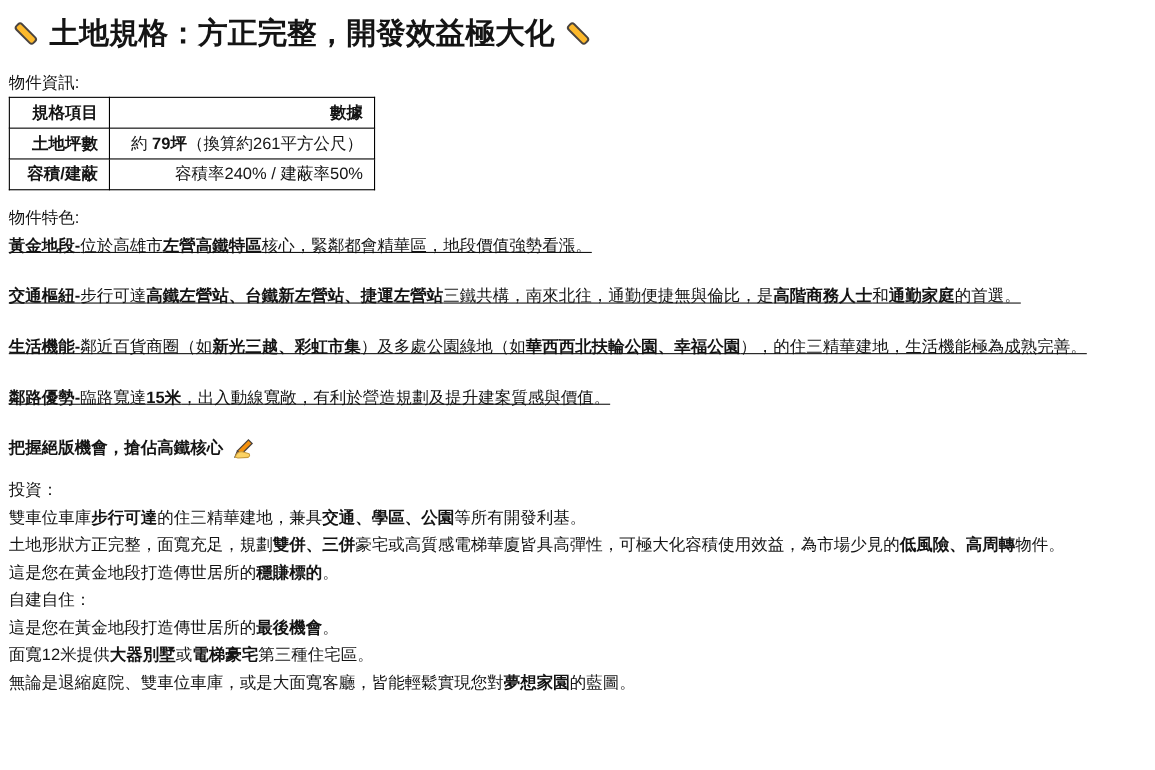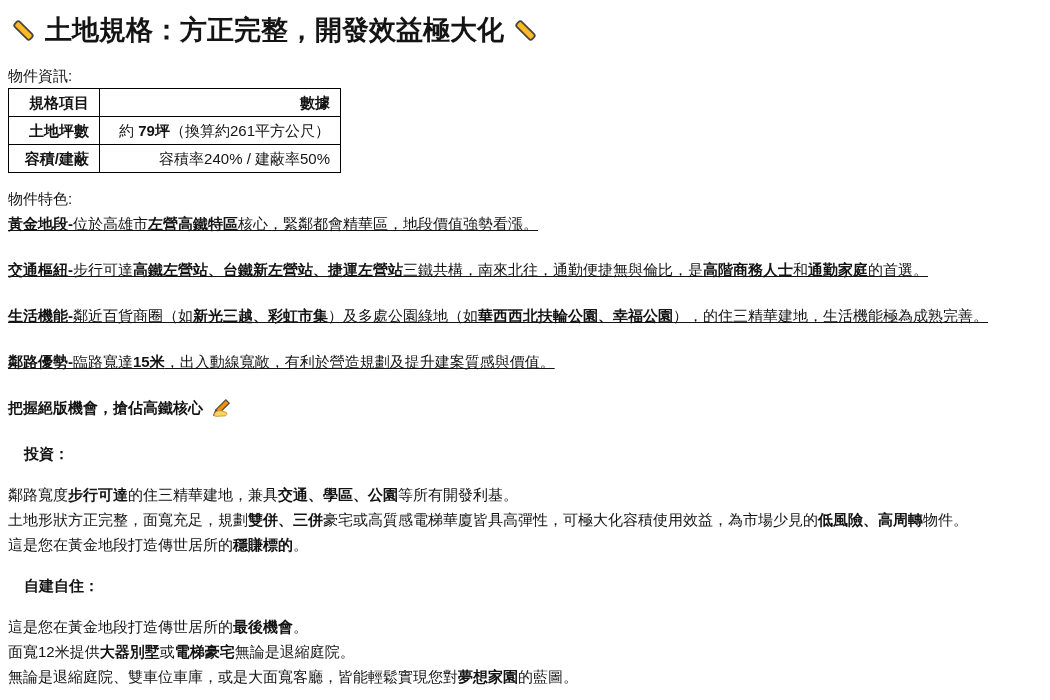--- a/index.html
+++ b/index.html
@@ -30,21 +30,21 @@
   table.spec td.rowlabel{font-weight:700;min-width:72px;}
   table.spec td.rowvalue{min-width:222px;}
   .features-label{margin:0;}
   .feature{margin:0 0 21px 0;text-decoration:underline;}
   .feature:last-of-type{margin-bottom:12px;}
   .cta{
     display:flex;gap:8px;
     font-weight:700;margin:0 0 7px 0;
   }
   .line{margin:0;}
-  .line-heading{margin:16px;font-weight:700;}
+  .line-heading{margin:0;font-weight:400;}
 </style>
 </head>
 <body>
 
 <h1 class="title">
   <span class="emoji">
     <svg width="27" height="27" viewBox="0 0 26 26" aria-hidden="true">
       <rect x="2.5" y="9.6" width="21" height="6.8" rx="2.4" transform="rotate(45 13 13)" fill="#FDB92C" stroke="#4a4440" stroke-width="1.7"></rect>
     </svg>
   </span>
@@ -86,20 +86,20 @@
   <span class="emoji">
     <svg width="23" height="23" viewBox="0 0 24 24" aria-hidden="true">
       <polygon points="5,15.5 15.5,5 19,8.5 8.5,19" fill="#F4900C" stroke="#4a4440" stroke-width="1.2"></polygon>
       <polygon points="5,15.5 8.5,19 2.6,21.4" fill="#B3402A" stroke="#4a4440" stroke-width="1"></polygon>
       <path d="M3 21.5 Q4.5 15.5 10.5 16.5 L16 18.2 Q17.6 20.2 15.2 21.7 L5.5 22.3 Z" fill="#FCD364" stroke="#c79b3b" stroke-width="1"></path>
     </svg>
   </span>
 </p>
 
 <p class="line-heading">投資：</p>
-<p class="line"><span>鄰路寬度</span><b>步行可達</b><span>的住三精華建地，兼具</span><b>交通、學區、公園</b><span>等所有開發利基。</span></p>
+<p class="line"><span>雙車位車庫</span><b>步行可達</b><span>的住三精華建地，兼具</span><b>交通、學區、公園</b><span>等所有開發利基。</span></p>
 <p class="line"><span>土地形狀方正完整，面寬充足，規劃</span><b>雙併、三併</b><span>豪宅或高質感電梯華廈皆具高彈性，可極大化容積使用效益，為市場少見的</span><b>低風險、高周轉</b><span>物件。</span></p>
 <p class="line"><span>這是您在黃金地段打造傳世居所的</span><b>穩賺標的</b><span>。</span></p>
 
 <p class="line-heading">自建自住：</p>
 <p class="line"><span>這是您在黃金地段打造傳世居所的</span><b>最後機會</b><span>。</span></p>
-<p class="line"><span>面寬12米提供</span><b>大器別墅</b><span>或</span><b>電梯豪宅</b><span>無論是退縮庭院。</span></p>
+<p class="line"><span>面寬12米提供</span><b>大器別墅</b><span>或</span><b>電梯豪宅</b><span>第三種住宅區。</span></p>
 <p class="line"><span>無論是退縮庭院、雙車位車庫，或是大面寬客廳，皆能輕鬆實現您對</span><b>夢想家園</b><span>的藍圖。</span></p>
 
 </body></html>

